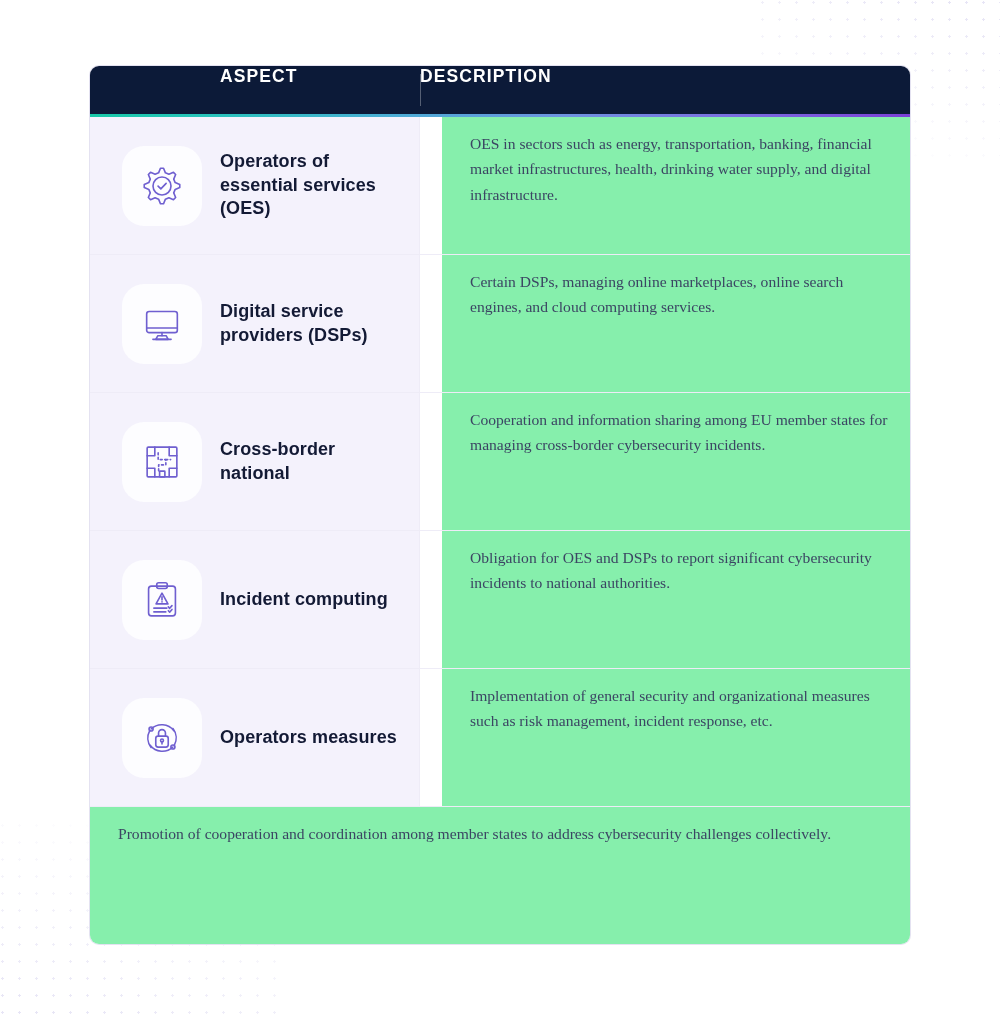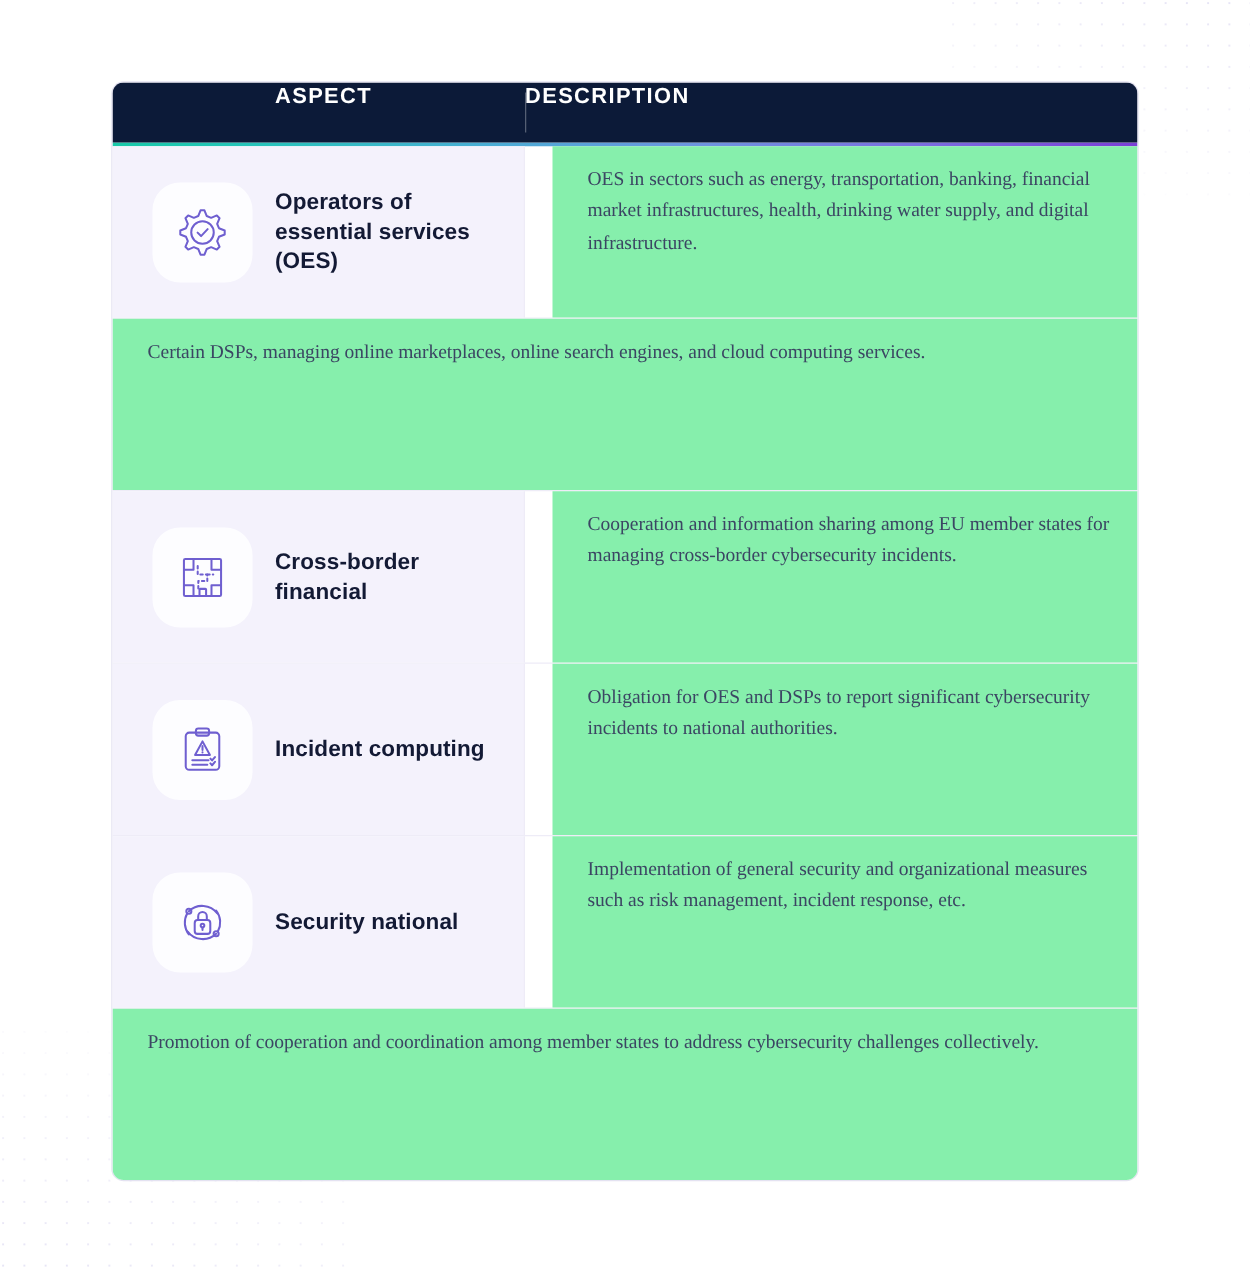--- a/index.html
+++ b/index.html
@@ -175,39 +175,51 @@
               <path d="M19.9 24.1 L22.8 27 L28.3 21.2"></path>
             </svg>
           </div>
           <div class="aspect-label">Operators of essential services (OES)</div>
         </div>
         <div class="cell-desc">
           <div class="desc-text">OES in sectors such as energy, transportation, banking, financial market infrastructures, health, drinking water supply, and digital infrastructure.</div>
         </div>
       </div>
       <div class="trow">
+        <div class="cell-aspect">
+          <div class="icon-tile">
+            <svg width="46" height="46" viewBox="0 0 48 48" fill="none" stroke="#6f5fd0" stroke-width="1.7" stroke-linecap="round" stroke-linejoin="round">
+              <rect x="8" y="11" width="32" height="22" rx="2.6"></rect>
+              <path d="M8 28.2 H40"></path>
+              <path d="M24 33 V36.2"></path>
+              <path d="M17.5 40 h13 l-2.2-3.8 h-8.6 Z"></path>
+              <path d="M14.5 40 H33.5"></path>
+            </svg>
+          </div>
+          <div class="aspect-label">Digital service providers (DSPs)</div>
+        </div>
         <div class="cell-desc">
           <div class="desc-text">Certain DSPs, managing online marketplaces, online search engines, and cloud computing services.</div>
         </div>
       </div>
       <div class="trow">
         <div class="cell-aspect">
           <div class="icon-tile">
             <svg width="46" height="46" viewBox="0 0 48 48" fill="none" stroke="#6f5fd0" stroke-width="1.7" stroke-linecap="round" stroke-linejoin="round">
               <rect x="8.5" y="8.5" width="31" height="31" rx="1.2"></rect>
               <path d="M8.5 17.5 H16.5 V8.5"></path>
               <path d="M39.5 17.5 H31.5 V8.5"></path>
               <path d="M8.5 30.5 H16.5 V39.5"></path>
               <path d="M39.5 30.5 H31.5 V39.5"></path>
               <path stroke-dasharray="2 2.6" d="M20 14.5 V21.5 H28 V27 H20.5 V33.5"></path>
               <path stroke-dasharray="2 2.6" d="M28 21.5 H33"></path>
               <rect x="21.5" y="33.5" width="5.5" height="6" rx=".6"></rect>
             </svg>
           </div>
-          <div class="aspect-label">Cross-border financial</div>
+          <div class="aspect-label">Cross-border national</div>
         </div>
         <div class="cell-desc">
           <div class="desc-text">Cooperation and information sharing among EU member states for managing cross-border cybersecurity incidents.</div>
         </div>
       </div>
       <div class="trow">
         <div class="cell-aspect">
           <div class="icon-tile">
             <svg width="46" height="46" viewBox="0 0 48 48" fill="none" stroke="#6f5fd0" stroke-width="1.7" stroke-linecap="round" stroke-linejoin="round">
               <rect x="10" y="9.5" width="28" height="31" rx="3"></rect>
@@ -236,21 +248,21 @@
               <path d="M11.2 16.4 A16 16 0 0 0 12.6 33.9"></path>
               <path d="M36.8 31.6 A16 16 0 0 0 35.4 14.1"></path>
               <circle cx="12.6" cy="14.6" r="2.1"></circle>
               <circle cx="35.4" cy="33.4" r="2.1"></circle>
               <rect x="17.5" y="22" width="13" height="11.5" rx="2.4"></rect>
               <path d="M20.4 22 v-3.1 a3.6 3.6 0 0 1 7.2 0 V22"></path>
               <circle cx="24" cy="26.6" r="1.5"></circle>
               <path d="M24 28.1 v2.2"></path>
             </svg>
           </div>
-          <div class="aspect-label">Security national</div>
+          <div class="aspect-label">Operators measures</div>
         </div>
         <div class="cell-desc">
           <div class="desc-text">Implementation of general security and organizational measures such as risk management, incident response, etc.</div>
         </div>
       </div>
       <div class="trow">
         <div class="cell-desc">
           <div class="desc-text">Promotion of cooperation and coordination among member states to address cybersecurity challenges collectively.</div>
         </div>
       </div>

